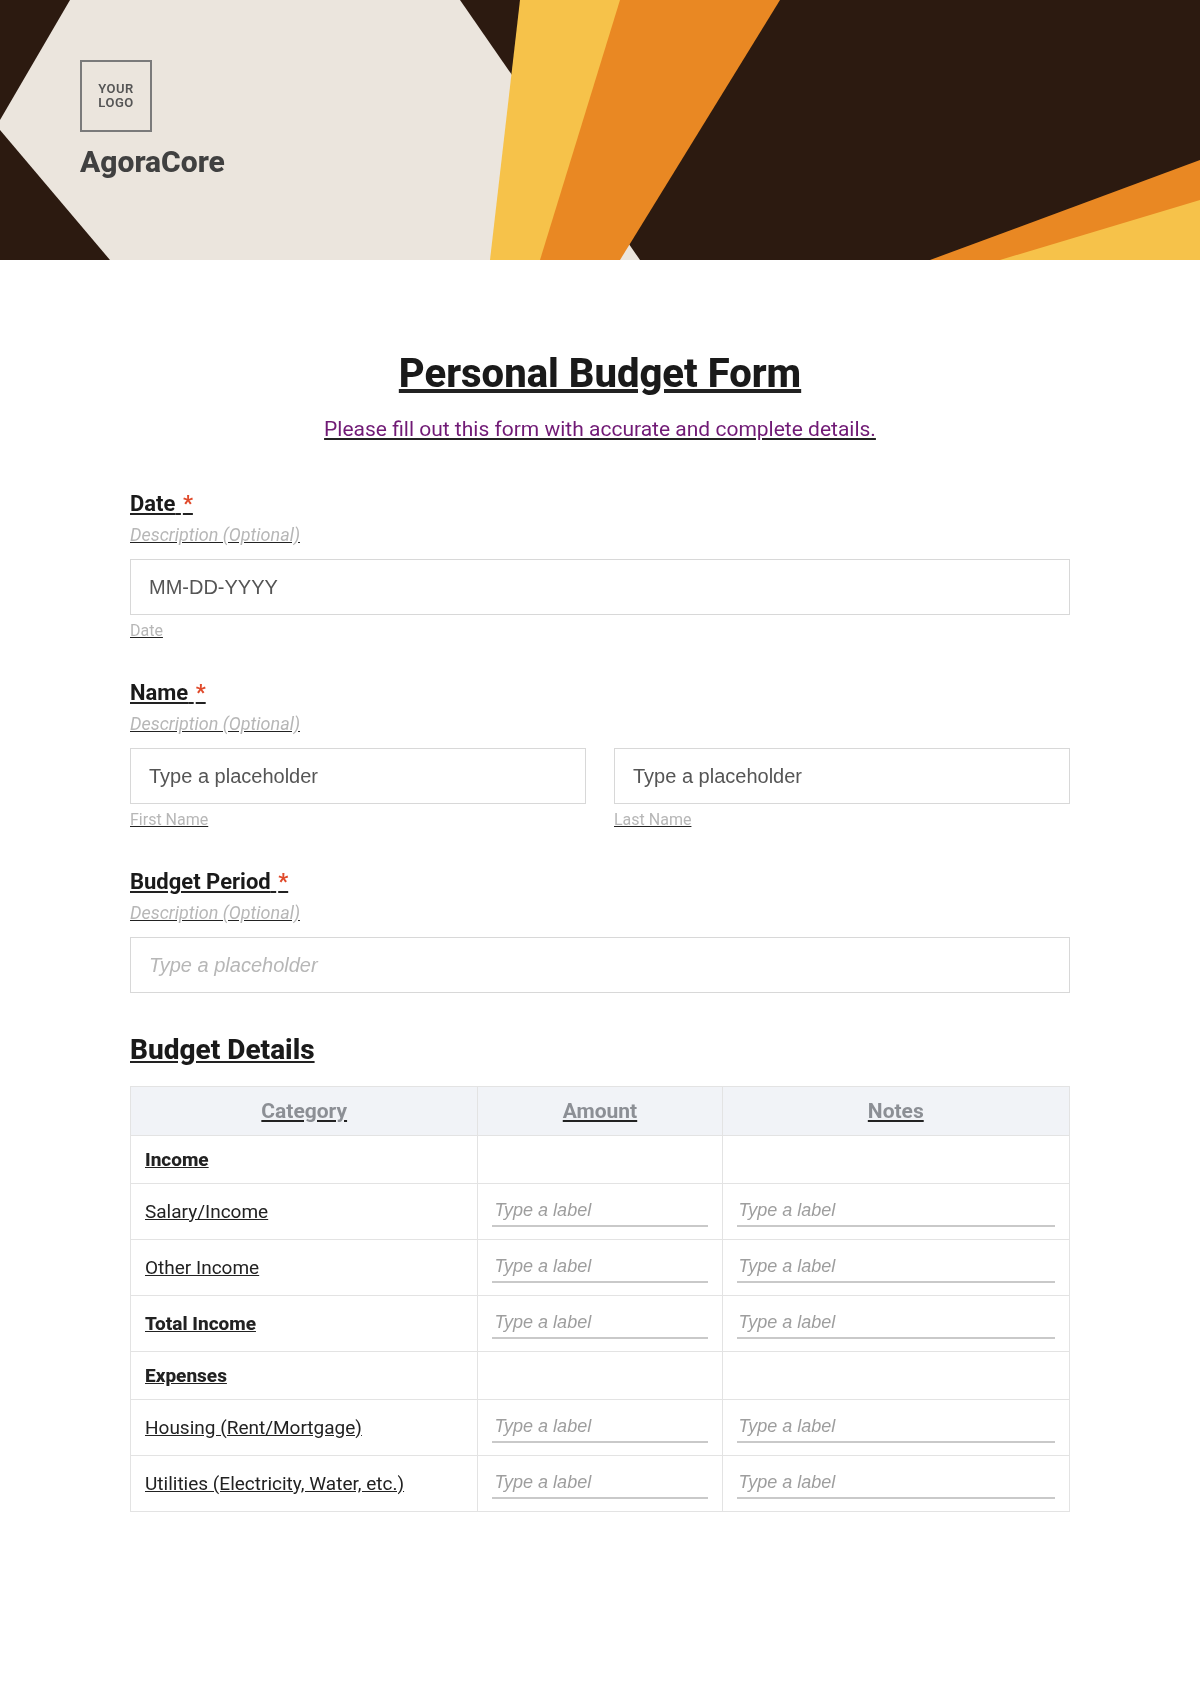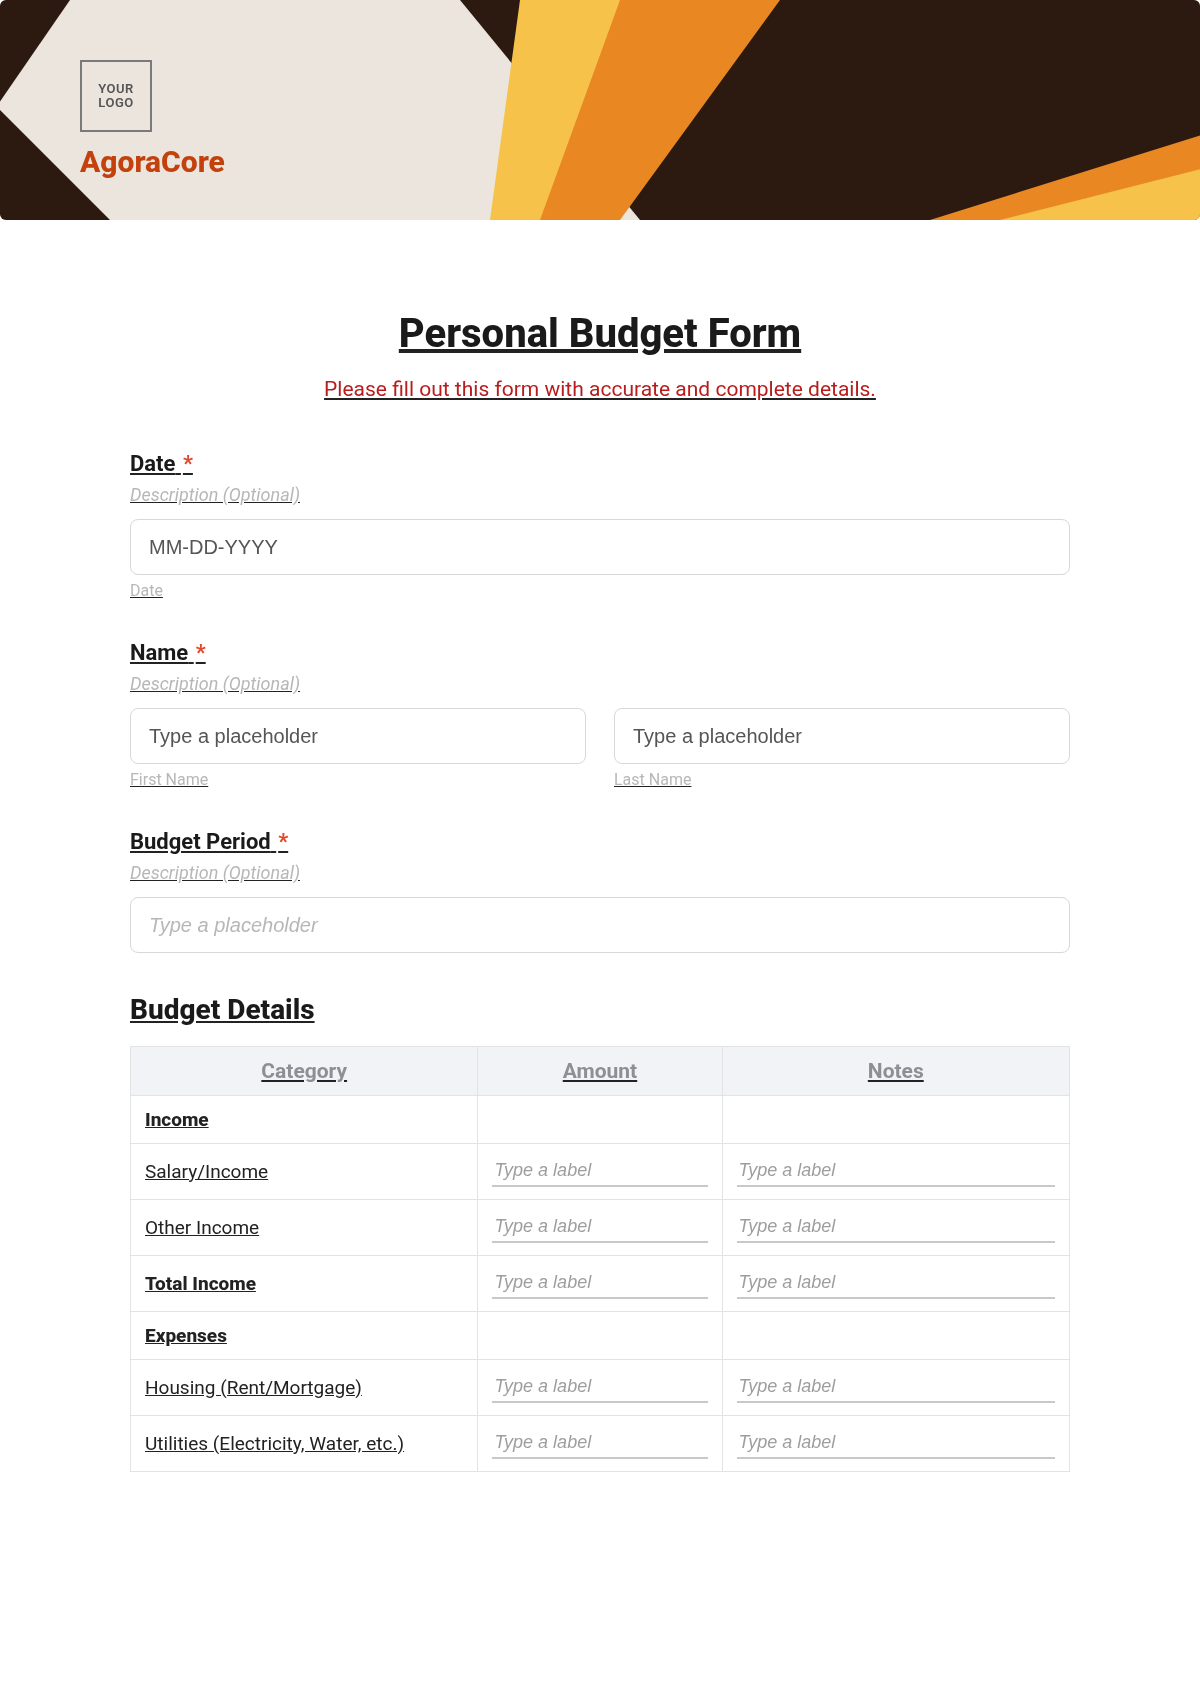--- a/index.html
+++ b/index.html
@@ -4,65 +4,64 @@
 <style>
 * { margin: 0; padding: 0; box-sizing: border-box; }
 body {
   font-family: -apple-system, BlinkMacSystemFont, "Segoe UI", Roboto, Arial, sans-serif;
   background: #ffffff;
   width: 1200px;
   color: #222;
 }
 .header {
   position: relative;
-  height: 220px;
+  height: 260px;
   background: #ebe5dd;
   overflow: hidden;
-  border-radius: 6px;
 }
 .header svg.bg { position: absolute; inset: 0; width: 100%; height: 100%; }
 .logo-area {
   position: absolute;
   top: 60px; left: 80px;
   z-index: 10;
 }
 .logo-box {
   width: 72px; height: 72px;
   border: 2px solid #7a7a7a;
   display: flex; align-items: center; justify-content: center;
   font-size: 13px; line-height: 1.1; text-align: center;
   color: #555; font-weight: 600; letter-spacing: .5px;
   background: #ebe5dd;
 }
 .brand {
   margin-top: 12px;
   font-size: 30px;
   font-weight: 800;
-  color: #c2410c;
+  color: #404040;
 }
 .contact {
   position: absolute;
   top: 64px; right: 88px;
   text-align: right;
   color: #fff;
   font-size: 18px;
   line-height: 1.55;
   z-index: 10;
 }
 .page { padding: 60px 130px 0 130px; text-decoration: underline; }
 .title {
   text-align: center;
   font-size: 40px;
   font-weight: 800;
   color: #1a1a1a;
   margin-top: 30px;
 }
 .subtitle {
   text-align: center;
-  color: #b91c1c;
+  color: #701a75;
   font-size: 21px;
   margin-top: 20px;
   margin-bottom: 50px;
 }
 .field { margin-bottom: 40px; }
 .field-label {
   font-size: 22px;
   font-weight: 700;
   color: #1a1a1a;
 }
@@ -71,21 +70,21 @@
   color: #b7b7b7;
   font-style: italic;
   font-size: 18px;
   margin-top: 8px;
   margin-bottom: 14px;
 }
 .input {
   width: 100%;
   height: 56px;
   border: 1.5px solid #d8d8d8;
-  border-radius: 8px;
+  border-radius: 0;
   padding: 0 18px;
   font-size: 20px;
   color: #0c4a6e;
   background: #fff;
 }
 .input::placeholder { color: #b7b7b7; font-style: italic; }
 .input.plain::placeholder { font-style: normal; color: #555; }
 .sublabel { color: #b7b7b7; font-size: 16px; margin-top: 6px; }
 .two-col { display: flex; gap: 28px; }
 .two-col > div { flex: 1; }

